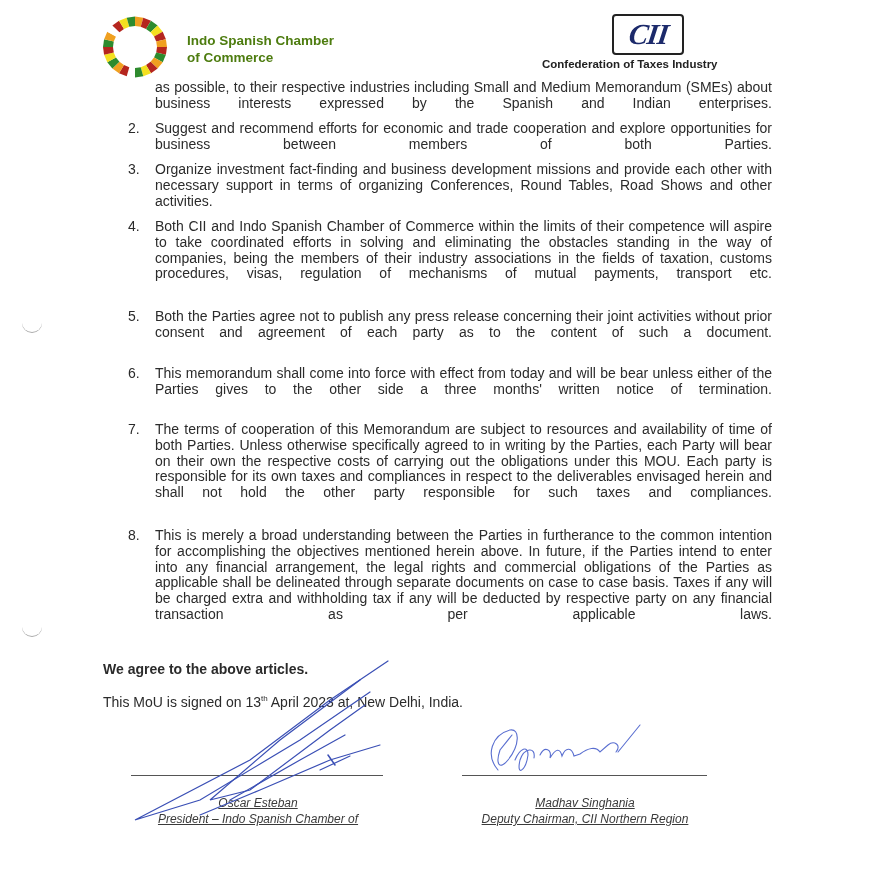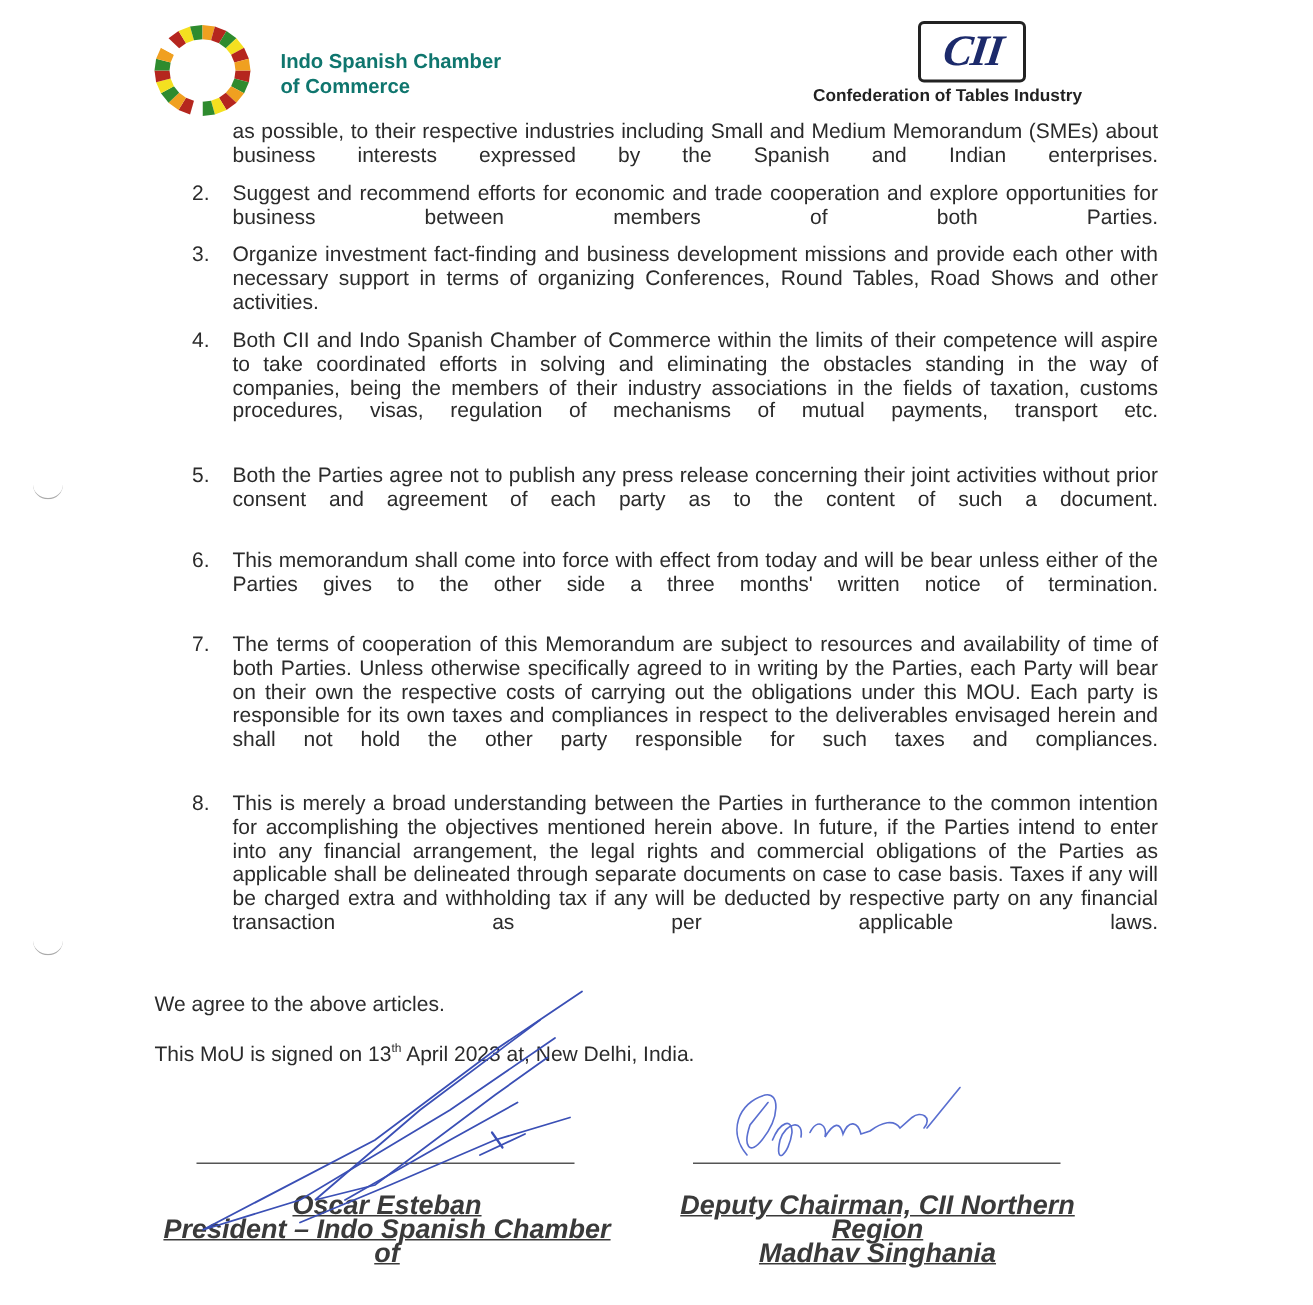--- a/index.html
+++ b/index.html
@@ -1,40 +1,40 @@
 <!DOCTYPE html>
 <html><head>
 <meta charset="utf-8">
 <style>
   html, body { margin:0; padding:0; background:#ffffff; }
   body { width:875px; height:870px; position:relative; overflow:hidden;
          font-family:"Liberation Sans", sans-serif; color:#2b2b2b; }
   .header { position:absolute; left:0; top:0; width:875px; height:78px; }
   .logo-ring { position:absolute; left:100px; top:15px; width:70px; height:64px; }
   .iscc-name { position:absolute; left:187px; top:32px; font-size:13.5px; font-weight:bold;
-               color:#0f766e; line-height:17px; }
+               color:#4d7c0f; line-height:17px; }
   .cii-box { position:absolute; left:612px; top:14px; width:68px; height:37px;
              border:2px solid #222; border-radius:4px; background:#fff;
              display:flex; align-items:center; justify-content:center; }
   .cii-text { font-family:"Liberation Serif", serif; font-style:italic; font-weight:bold;
               font-size:29px; color:#1c2a6b; letter-spacing:-1px; transform:skewX(-8deg); }
   .cii-full { position:absolute; left:542px; top:58px; font-size:11.5px; font-weight:bold; color:#222; }
 
   .body-text { position:absolute; left:0; top:78px; width:875px; font-size:14px; line-height:15.8px; }
   .cont { position:absolute; left:155px; width:617px; text-align:justify; }
   .item { position:absolute; left:128px; width:644px; display:flex; }
   .item .num { width:27px; flex:none; }
   .item .txt { width:617px; text-align:justify; }
   .item .txt::after, .cont::after { content:""; display:inline-block; width:100%; height:0; }
 
   .agree { position:absolute; left:103px; font-size:14px; }
   .sup { font-size:8px; vertical-align:super;text-align:center; }
 
   .sig-line { position:absolute; height:1px; background:#555; }
-  .sig-name { position:absolute; font-size:18px; font-weight:bold; font-style:italic;
+  .sig-name { position:absolute; font-size:12px; font-weight:normal; font-style:italic;
               text-decoration:underline; color:#3a3a3a; text-align:center; line-height:16px; }
 
   .punch { position:absolute; width:20px; height:10px; border-bottom:1.5px solid #aaa;
            border-radius:0 0 12px 12px; }
   .scribble { position:absolute; left:0; top:0; width:875px; height:870px; pointer-events:none; }
 </style>
 </head>
 <body>
 
 <div class="header">
@@ -66,21 +66,21 @@
         <path d="M65.90962644125018 24.13190102888337 L67 31.999999999999993 L57 31.999999999999996 L56.2503681783595 26.59068195735732 Z" fill="#f0a020"></path>
       </g>
   </svg>
   <div class="iscc-name">
     <div>Indo Spanish Chamber</div>
     <div>of Commerce</div>
   </div>
   <div class="cii-box">
     <span class="cii-text">CII</span>
   </div>
-  <div class="cii-full">Confederation of Tables Industry</div>
+  <div class="cii-full">Confederation of Taxes Industry</div>
 </div>
 
 <div class="punch" style="left:22px;top:322px;"></div>
 <div class="punch" style="left:22px;top:626px;"></div>
 
 <div class="body-text">
   <div class="cont" style="top:2px;">as possible, to their respective industries including Small and Medium Memorandum (SMEs) about business interests expressed by the Spanish and Indian enterprises.</div>
   <div class="item" style="top:43px;">
     <span class="num">2.</span>
     <span class="txt">Suggest and recommend efforts for economic and trade cooperation and explore opportunities for business between members of both Parties.</span>
@@ -104,35 +104,35 @@
   <div class="item" style="top:344px;">
     <span class="num">7.</span>
     <span class="txt">The terms of cooperation of this Memorandum are subject to resources and availability of time of both Parties. Unless otherwise specifically agreed to in writing by the Parties, each Party will bear on their own the respective costs of carrying out the obligations under this MOU. Each party is responsible for its own taxes and compliances in respect to the deliverables envisaged herein and shall not hold the other party responsible for such taxes and compliances.</span>
   </div>
   <div class="item" style="top:450px;">
     <span class="num">8.</span>
     <span class="txt">This is merely a broad understanding between the Parties in furtherance to the common intention for accomplishing the objectives mentioned herein above. In future, if the Parties intend to enter into any financial arrangement, the legal rights and commercial obligations of the Parties as applicable shall be delineated through separate documents on case to case basis. Taxes if any will be charged extra and withholding tax if any will be deducted by respective party on any financial transaction as per applicable laws.</span>
   </div>
 </div>
 
-<div class="agree" style="top:661px;">We agree to the above articles.</div>
+<div class="agree" style="top:661px;font-weight:bold;">We agree to the above articles.</div>
 <div class="agree" style="top:694px;">
   <span>This MoU is signed on 13</span><span class="sup">th</span><span> April 2023 at, New Delhi, India.</span>
 </div>
 
 <div class="sig-line" style="left:131px;top:775px;width:252px;"></div>
 <div class="sig-line" style="left:462px;top:775px;width:245px;"></div>
 
 <div class="sig-name" style="left:108px;top:795px;width:300px;">
   <div>Oscar Esteban</div>
   <div>President – Indo Spanish Chamber of</div>
 </div>
 <div class="sig-name" style="left:430px;top:795px;width:310px;">
+  <div>Madhav Singhania</div>
   <div>Deputy Chairman, CII Northern Region</div>
-  <div>Madhav Singhania</div>
 </div>
 
 <svg class="scribble" viewBox="0 0 875 870">
   <g fill="none" stroke="#3a4fb5" stroke-width="1.2" stroke-linecap="round">
     <path d="M388 661 L330 700 L250 760 L135 820 L200 800 L300 740 L370 692"></path>
     <path d="M360 680 L280 740 L210 800 L250 790 L330 730 L365 705"></path>
     <path d="M200 815 L260 790 L330 760 L380 745"></path>
     <path d="M230 800 L300 760 L345 735 M320 770 L350 756"></path>
     <path d="M328 755 L335 765" stroke-width="1.5"></path>
   </g>

